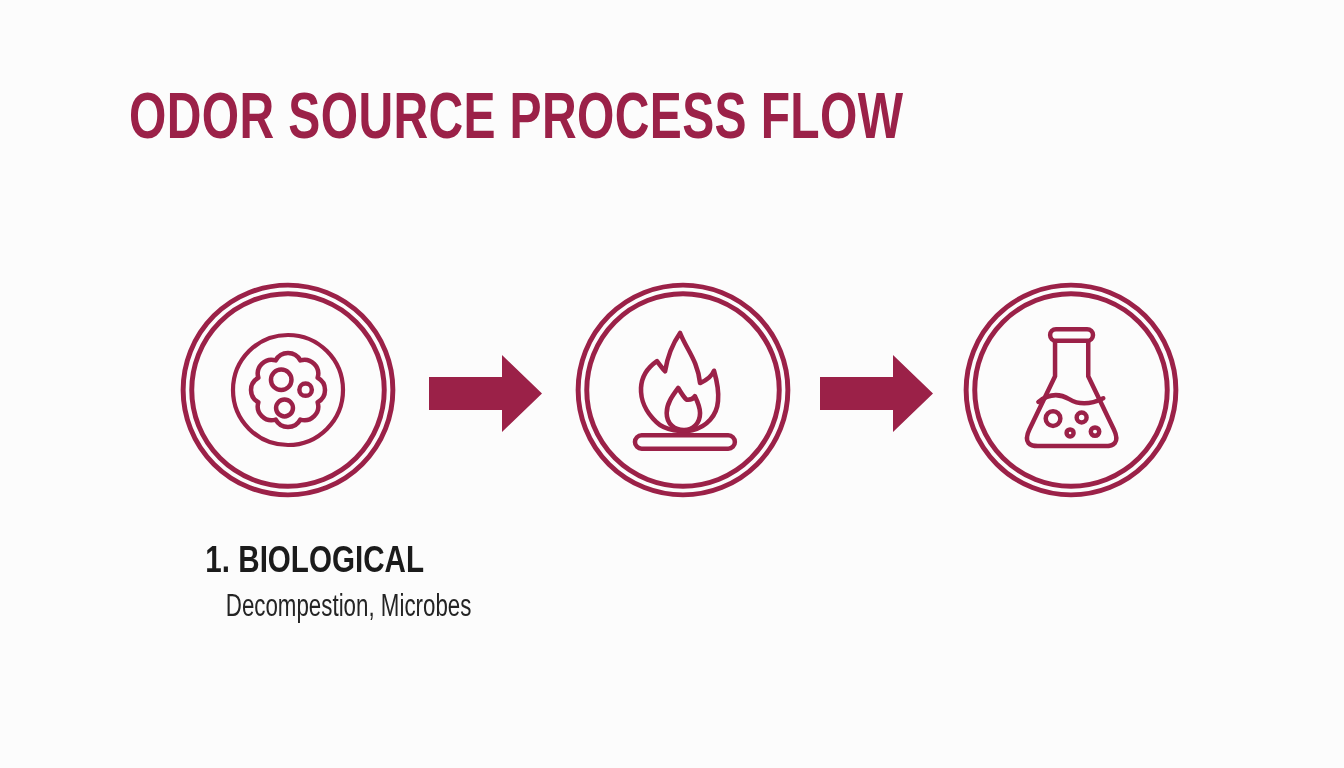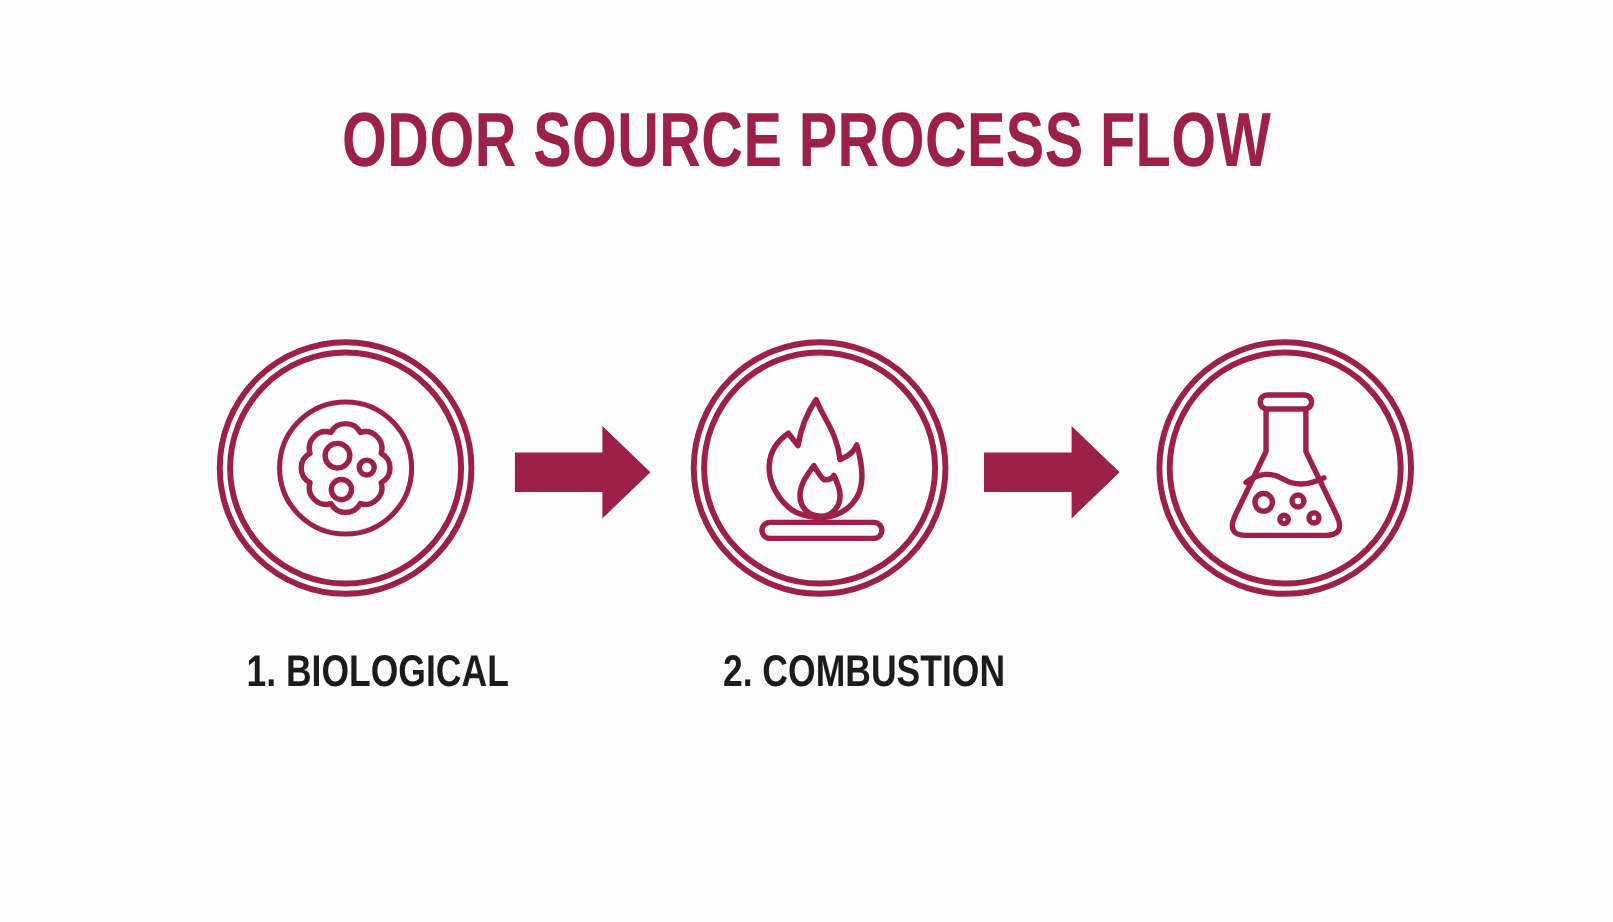--- a/index.html
+++ b/index.html
@@ -11,21 +11,21 @@
   *{margin:0;padding:0;box-sizing:border-box;}
   html,body{width:1344px;height:768px;overflow:hidden;}
   body{
     background:var(--background);
     font-family:"Liberation Sans", sans-serif;
     position:relative;
   }
   .canvas{position:absolute;inset:0;}
   .title{
     position:absolute;top:84px;left:0;right:0;
-    text-align:center;color:var(--accent);
+    text-align:left;color:var(--accent);
     font-size:64px;font-weight:700;line-height:1;
     letter-spacing:0.5px;white-space:nowrap;
   }
   .squeeze{display:inline-block;transform:scaleX(var(--sx,1));transform-origin:center;white-space:nowrap;}
   .title .squeeze{--sx:.75;}
   .flow{
     position:absolute;left:178px;top:280px;
     display:flex;align-items:flex-start;
   }
   .step{
@@ -72,20 +72,21 @@
             A7.6,7.6 0 0 1 43.83,53.30
             A7.6,7.6 0 0 1 53.30,43.83
             A7.6,7.6 0 0 1 66.70,43.83
             A7.6,7.6 0 0 1 76.17,53.30 Z"></path>
           <circle cx="56.3" cy="54.4" r="5.6" stroke-width="2.45"></circle>
           <circle cx="69.6" cy="59.8" r="3.4" stroke-width="2.45"></circle>
           <circle cx="58.1" cy="69.8" r="4.6" stroke-width="2.45"></circle>
         </svg>
       </div>
       <div class="step-heading"><span class="squeeze">1. BIOLOGICAL</span></div>
+      <div class="step-subtitle"><span class="squeeze">Decompestion, Microbes</span></div>
     </div>
 
     <div class="arrow-cell arrow-cell-1">
       <svg viewBox="0 0 114 79" width="114" height="79" fill="currentColor">
         <polygon points="0,23 73,23 73,1 113,39.5 73,78 73,56 0,56"></polygon>
       </svg>
     </div>
 
     <div class="step">
       <div class="icon-wrap">
@@ -105,21 +106,20 @@
           <path stroke-width="2.5" d="M57.4,58.9
             C 59.5,62.5 61,64.5 62.0,65.3
             C 64,65.5 65.5,65 66.5,63.4
             C 68,66.5 69.3,69.5 69.3,72.5
             C 69.3,78 65.5,81.8 60.7,81.9
             C 55.5,82 51.1,78.5 51.1,72.5
             C 51.1,67.5 54,63.5 57.4,58.9 Z"></path>
           <rect x="33.8" y="84.7" width="54.5" height="7.3" rx="3.65" stroke-width="2.45"></rect>
         </svg>
       </div>
-      <div class="step-heading"><span class="squeeze">2. COMBUSTION</span></div>
     </div>
 
     <div class="arrow-cell arrow-cell-2">
       <svg viewBox="0 0 114 79" width="114" height="79" fill="currentColor">
         <polygon points="0,23 73,23 73,1 113,39.5 73,78 73,56 0,56"></polygon>
       </svg>
     </div>
 
     <div class="step">
       <div class="icon-wrap">

